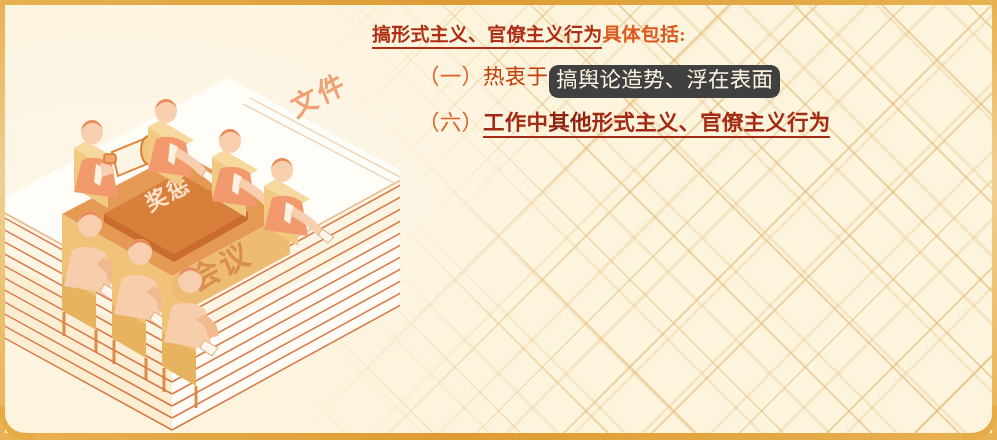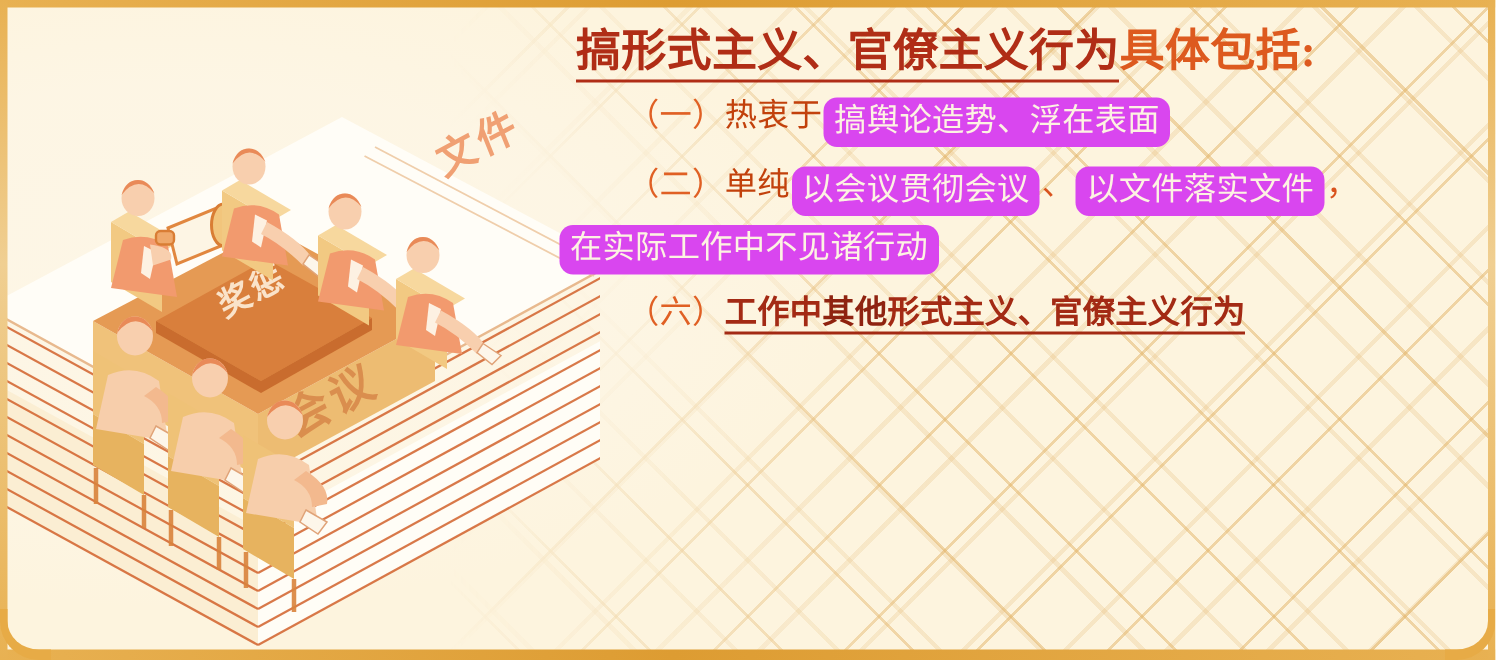--- a/index.html
+++ b/index.html
@@ -65,40 +65,40 @@
   
   .textcol{
     position:absolute;left:372px;top:18px;width:615px;height:412px;z-index:20;
     font-size:21.5px;line-height:37.5px;color:#d9531e;
     letter-spacing:.2px;
   }
   .line{white-space:nowrap;}
 
   
   .title{
-    margin-left:12px;font-size:30px;line-height:34px;
+    font-size:19px;line-height:34px;
     white-space:nowrap;
   }
   .t-dark{
     color:#b02d16;font-weight:bold;
     border-bottom:2.5px solid #b02d16;padding-bottom:2px;
   }
   .t-light{color:#dd5a1f;font-weight:bold;}
 
   
   .item{margin-top:7px;}
   .num{color:#e06024;}
   .plain{color:#c2410c;}
   .dark{color:#a32a14;font-weight:bold;}
   .darker{color:#8f2310;font-weight:bold;}
   .u{
     border-bottom:2.2px solid #a32a14;padding-bottom:1px;
   }
   .pill{
-    display:inline-block;background:#d946ef;color:#fdf3e2;
+    display:inline-block;background:#404040;color:#fdf3e2;
     border-radius:9px;padding:1px 7px 3px 7px;margin:0 1px;
     line-height:29px;vertical-align:-3px;font-weight:normal;
   }
   .comma{color:#d9531e;}
   .ind{display:inline-block;width:46px;}
 </style>
 </head>
 <body>
 
 <div id="poster">
@@ -271,23 +271,20 @@
   <div class="textcol">
 
     <div class="title">
       <span class="t-dark">搞形式主义、官僚主义行为</span><span class="t-light">具体包括:</span>
     </div>
 
     <div class="item line">
       <span class="ind"></span><span class="num">（一）</span><span class="plain">热衷于</span><span class="pill">搞舆论造势、浮在表面</span>
     </div>
 
-    <div class="item wrap">
-      <span class="ind"></span><span class="num">（二）</span><span class="plain">单纯</span><span class="pill">以会议贯彻会议</span><span class="comma">、</span><span class="pill">以文件落实文件</span><span class="comma">，</span><span class="pill">在实际工作中不见诸行动</span>
-    </div>
 
 
 
 
     <div class="item line">
       <span class="ind"></span><span class="num">（六）</span><span class="dark u">工作中</span><span class="darker u">其他</span><span class="dark u">形式主义、官僚主义行为</span>
     </div>
 
   </div>
 

